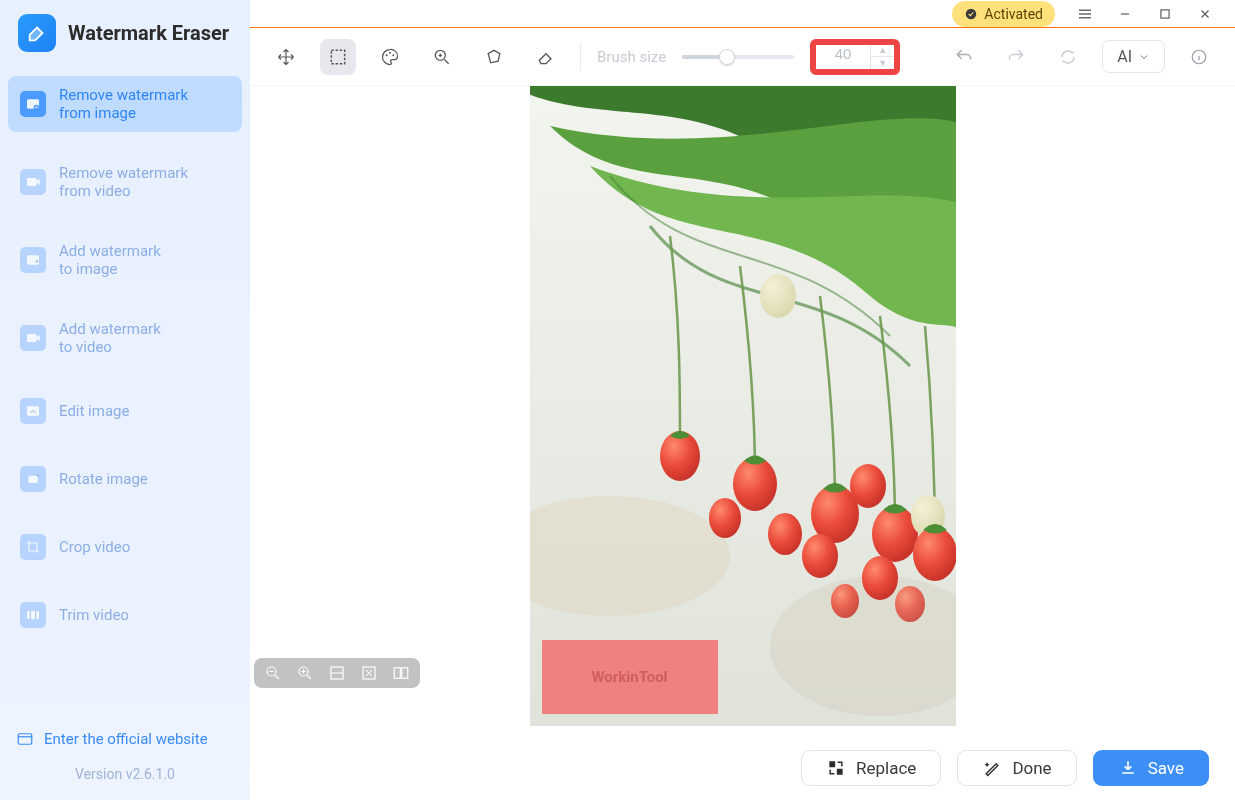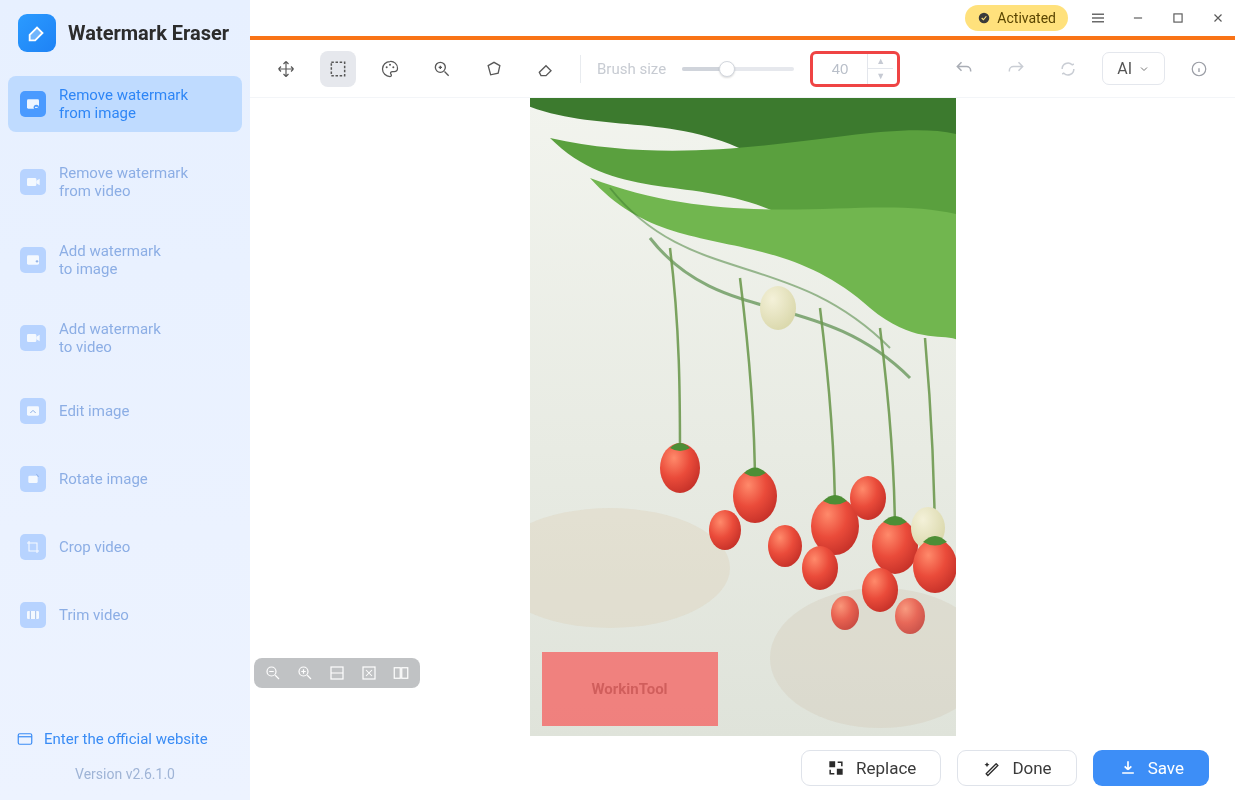--- a/index.html
+++ b/index.html
@@ -12,34 +12,34 @@
 .menu-item { display: flex; align-items: center; gap: 13px; padding: 10px 12px; border-radius: 8px; cursor: pointer; margin-bottom: 22px; color: #8caee5; }
 .menu-item.active { background: #bfdbff; color: #2e86f6; }
 .menu-item .mi-icon { width: 26px; height: 26px; border-radius: 5px; display: flex; align-items: center; justify-content: center; flex-shrink: 0; background: #b7d3ff; }
 .menu-item.active .mi-icon { background: #4a9aff; }
 .menu-item .mi-text { font-size: 15px; line-height: 1.2; white-space: pre-line; }
 .sidebar-foot { padding: 12px 16px 18px; }
 .official-link { display: flex; align-items: center; gap: 10px; color: #3a8cf5; font-size: 15px; cursor: pointer; margin-bottom: 18px; }
 .version { text-align: center; color: #9fb4d6; font-size: 14px; }
 
 .main { flex: 1; display: flex; flex-direction: column; height: 100%; }
-.titlebar { height: 40px; display: flex; align-items: center; justify-content: flex-end; gap: 20px; padding: 0 7px; border-bottom: 4px solid #f97316; }
+.titlebar { height: 28px; display: flex; align-items: center; justify-content: flex-end; gap: 20px; padding: 0 20px; border-bottom: 1px solid #f97316; }
 .pill { background: #ffe17c; color: #5a4500; font-size: 14px; padding: 5px 12px; border-radius: 14px; display:flex; align-items:center; gap:6px;}
 .winbtn { color:#555; cursor:pointer; width:20px; height:20px; display:flex; align-items:center; justify-content:center;}
 
 .toolbar { height: 58px; display: flex; align-items: center; padding: 0 18px; gap: 16px; border-bottom: 1px solid #f3f5f8;}
 .tool-group { display: flex; align-items: center; gap: 16px; }
 .tool-btn { width: 36px; height: 36px; border-radius: 8px; display:flex; align-items:center; justify-content:center; color:#5a5a5a; cursor:pointer;}
 .tool-btn.active { background: #e6e8ed; }
 .divider { width:1px; height:28px; background:#e8ebef; }
 .brush-label { color:#c7cbd2; font-size:15px; }
 .slider { position:relative; width:112px; height:4px; background:#e6e8ed; border-radius:2px; }
 .slider .fill { position:absolute; left:0; top:0; height:100%; width:40%; background:#d0d4db; border-radius:2px;}
 .slider .thumb { position:absolute; top:50%; left:40%; transform:translate(-50%,-50%); width:16px; height:16px; border-radius:50%; background:#fff; border:1px solid #d3d7de; box-shadow:0 1px 2px rgba(0,0,0,.15);}
-.size-input { display:flex; align-items:center; border:3px solid #ef4444; border-radius:6px; height:36px; width:90px;}
+.size-input { display:flex; align-items:flex-start; border:6px solid #ef4444; border-radius:6px; height:36px; width:90px;}
 .size-input input { border:none; width:54px; text-align:center; font-size:15px; color:#b9bfc9; outline:none;}
 .size-input .stepper { width:26px; height:100%; border-left:1px solid #e3e6ec; display:flex; flex-direction:column;}
 .size-input .stepper div{flex:1; display:flex; align-items:center; justify-content:center; color:#c6cad3; font-size:9px; cursor:pointer;}
 .size-input .stepper div:first-child{border-bottom:1px solid #e3e6ec;}
 .spacer { flex:1; }
 .ai-select { border:1px solid #e4e7ed; border-radius:7px; padding:6px 14px; color:#555; cursor:pointer; display:flex; align-items:center; gap:6px;}
 
 .canvas-area { flex:1; position:relative; background:#fff; overflow:hidden;}
 .image-wrap { position:absolute; top:0; left:50%; transform:translateX(-50%); width:426px; height:640px; overflow:hidden; background:linear-gradient(180deg,#eef2e9,#e2e6de);}
 .image-wrap svg { width:100%; height:100%; display:block;}

